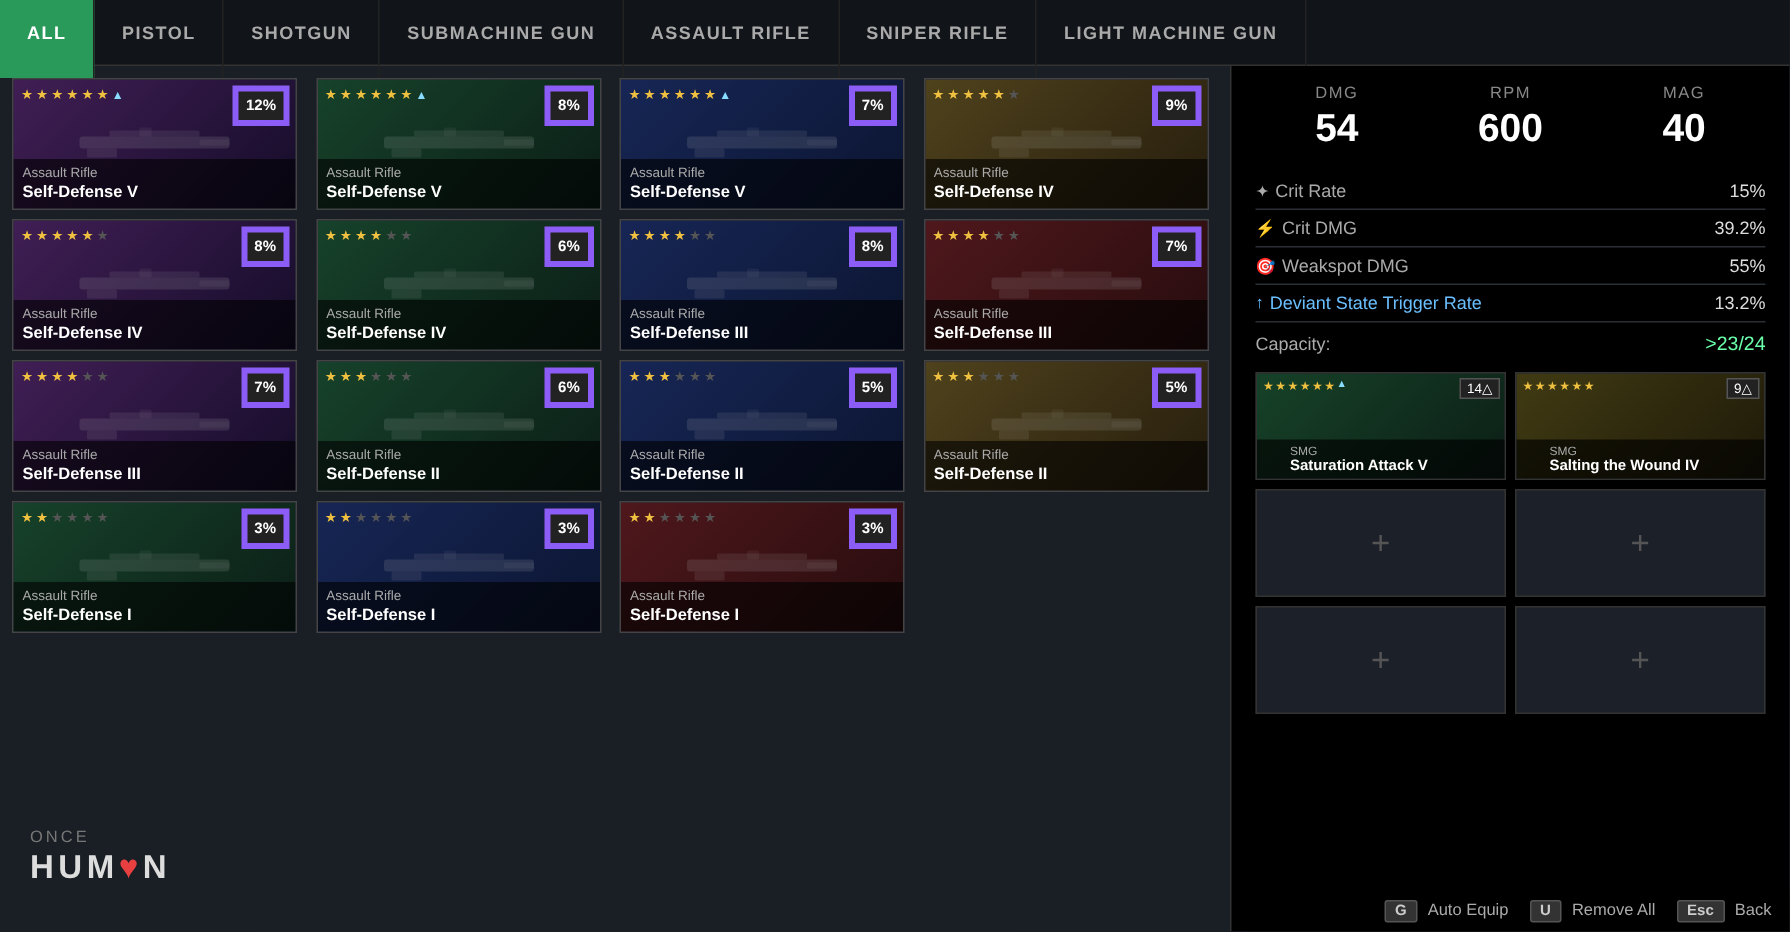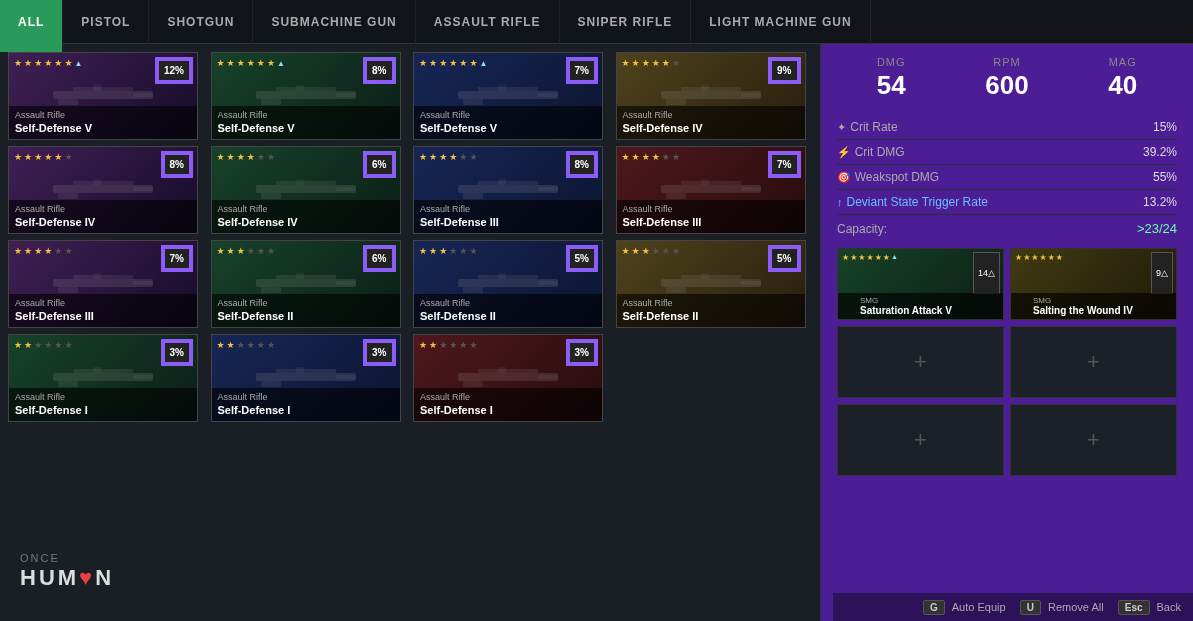--- a/index.html
+++ b/index.html
@@ -129,21 +129,21 @@
     .card-name {
       font-size: 11px;
       color: #fff;
       font-weight: bold;
       line-height: 1.3;
     }
 
     
     .right-panel {
       flex: 1;
-      background: #4c1d95;
+      background: #000000;
       padding: 12px 16px;
       border-left: 1px solid #333;
     }
 
     .stats-row {
       display: flex;
       justify-content: space-around;
       margin-bottom: 14px;
     }
     .stat-block {
@@ -230,21 +230,21 @@
     .mod-slot.smg-yellow .mod-slot-bg::before {
       background: linear-gradient(135deg, rgba(80,70,10,0.7) 0%, rgba(30,25,5,0.9) 100%);
     }
     .mod-slot-badge {
       position: absolute;
       top: 3px;
       right: 3px;
       background: #222;
       color: #fff;
       font-size: 9px;
-      padding: 15px 4px;
+      padding: 1px 4px;
       border: 1px solid #555;
       z-index: 2;
     }
     .mod-slot-stars {
       position: absolute;
       top: 4px;
       left: 4px;
       display: flex;
       gap: 1px;
       z-index: 2;

